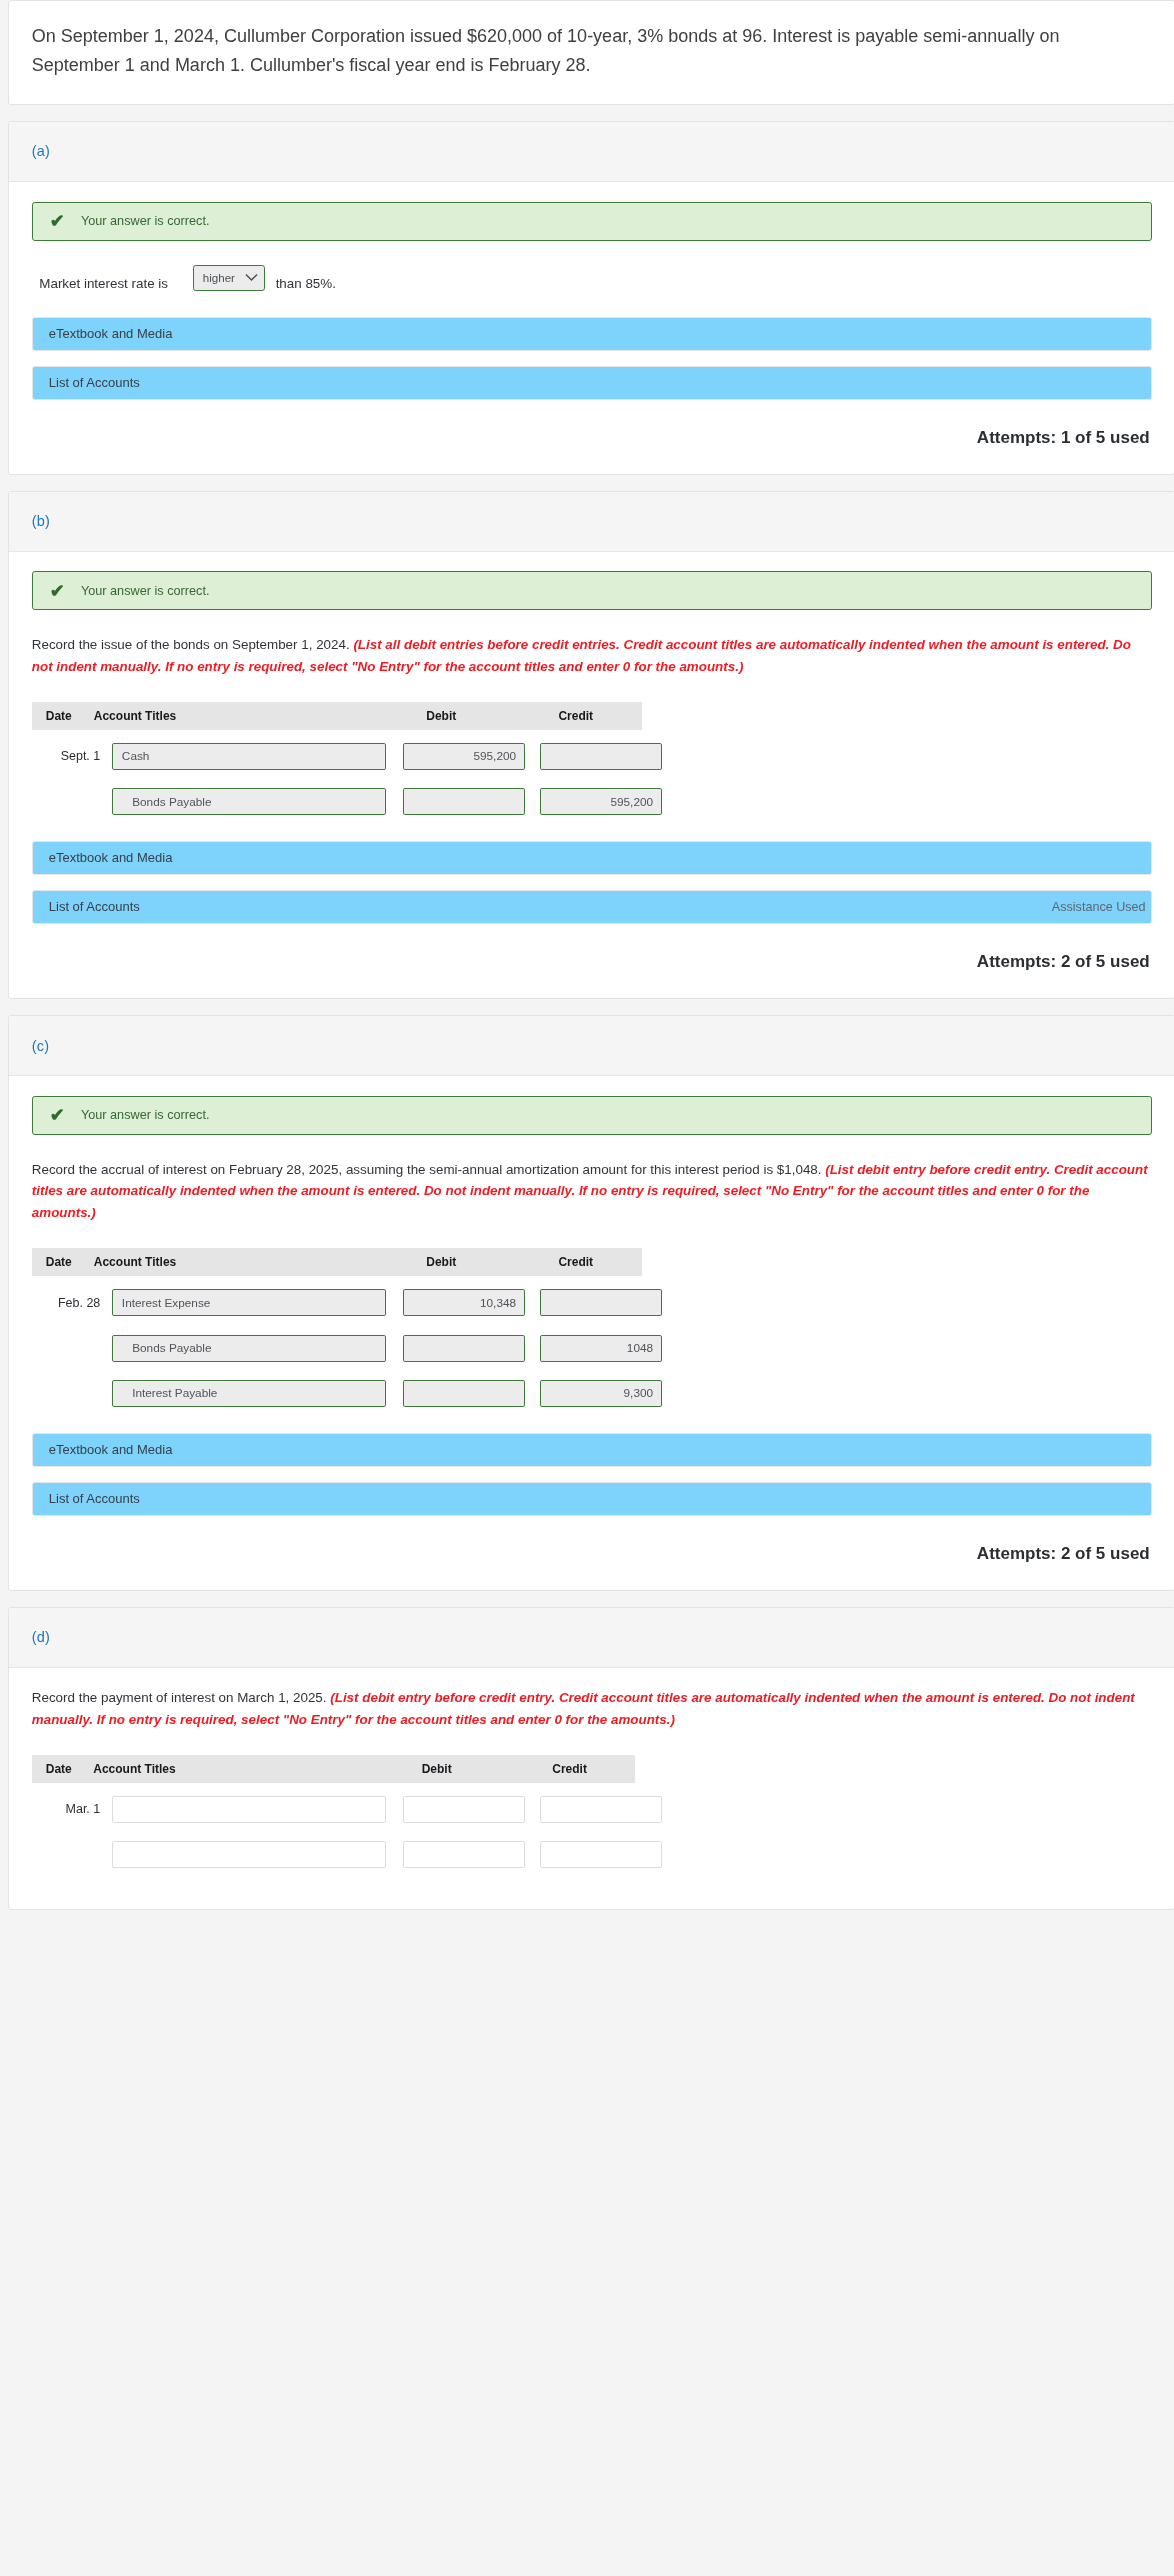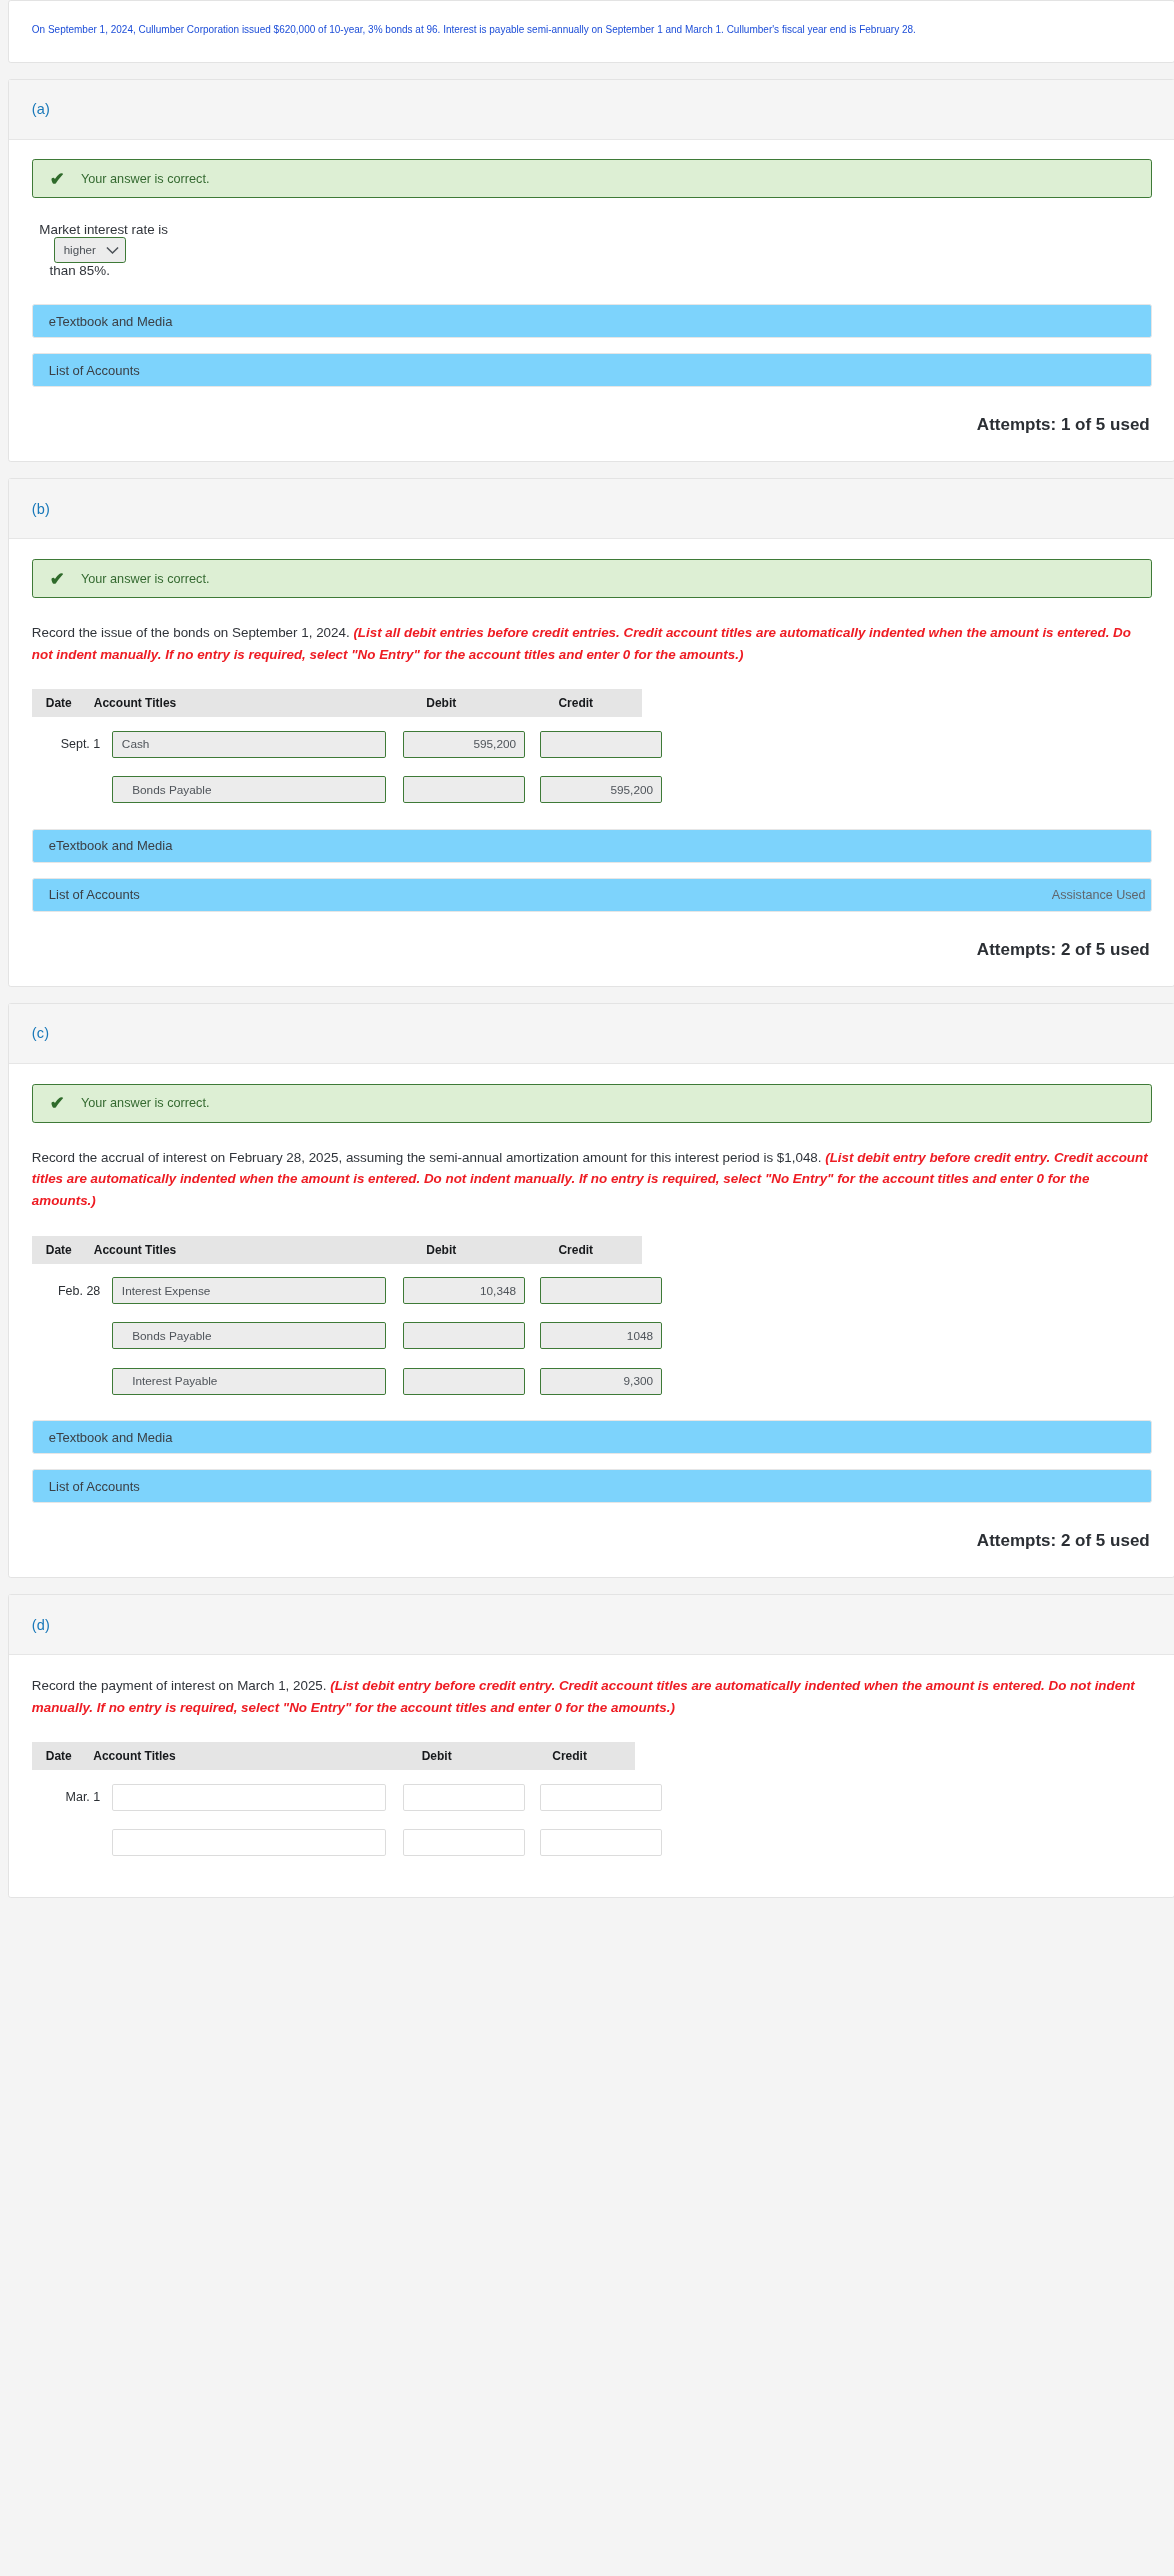--- a/index.html
+++ b/index.html
@@ -33,23 +33,23 @@
   .card.top-stub {
     border-top: 0.9px solid #e3e3e3;
   }
 
   
   .intro {
     padding: 20.6px 26px 24px 22.4px;
   }
   .intro p {
     margin: 0;
-    font-size: 10px;
+    font-size: 18px;
     line-height: 1.62;
-    color: #1d4ed8;
+    color: #404040;
   }
 
   
   .part {
     background: #ffffff;
     border: 0.9px solid #e3e3e3;
     border-radius: 2.8px;
     margin-bottom: 16px;
   }
   .part-header {
@@ -101,25 +101,24 @@
   }
   .qtext .red {
     color: #ee1c23;
     font-weight: bold;
     font-style: italic;
   }
 
   
   .inline-row {
     display: flex;
-    align-items: flex-start;
+    align-items: flex-end;
     margin: 0 0 26px 7.5px;
     font-size: 13.4px;
     color: #30343a;
-    flex-direction: column;
   }
   .inline-row .lbl-l { margin-right: 10.3px; }
   .inline-row .lbl-r { margin-left: 10.3px; }
   .mini-select {
     appearance: none;
     -webkit-appearance: none;
     background: #ececec;
     border: 0.9px solid #3e7a37;
     border-radius: 2.8px;
     width: 72px;

